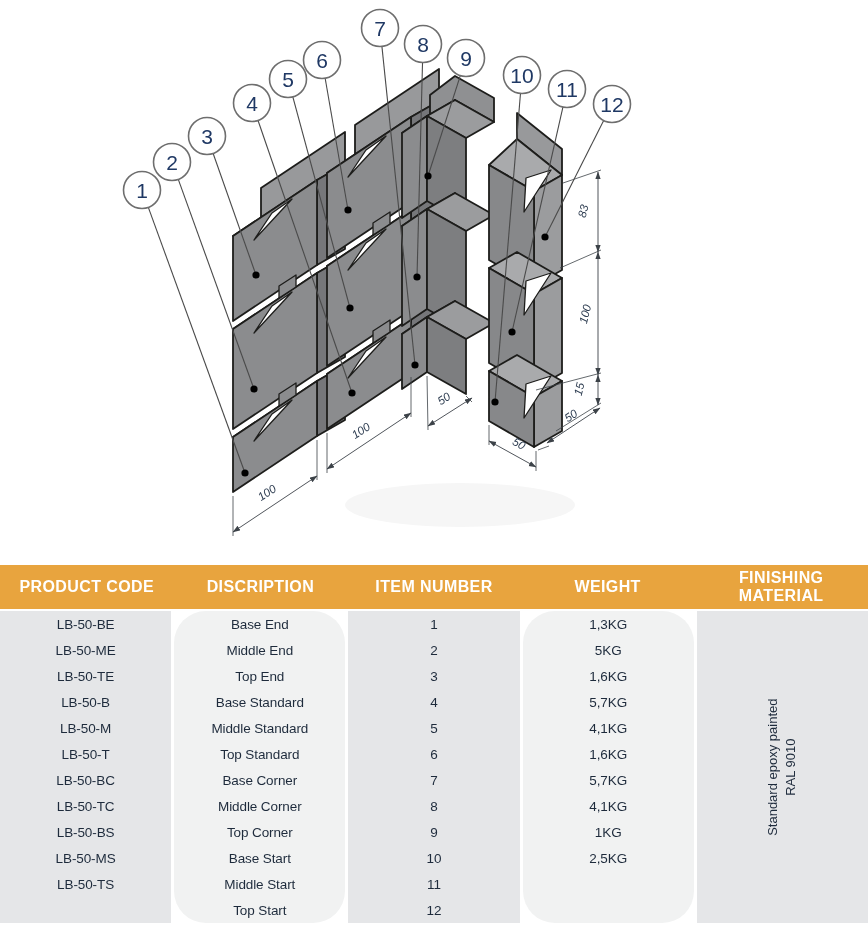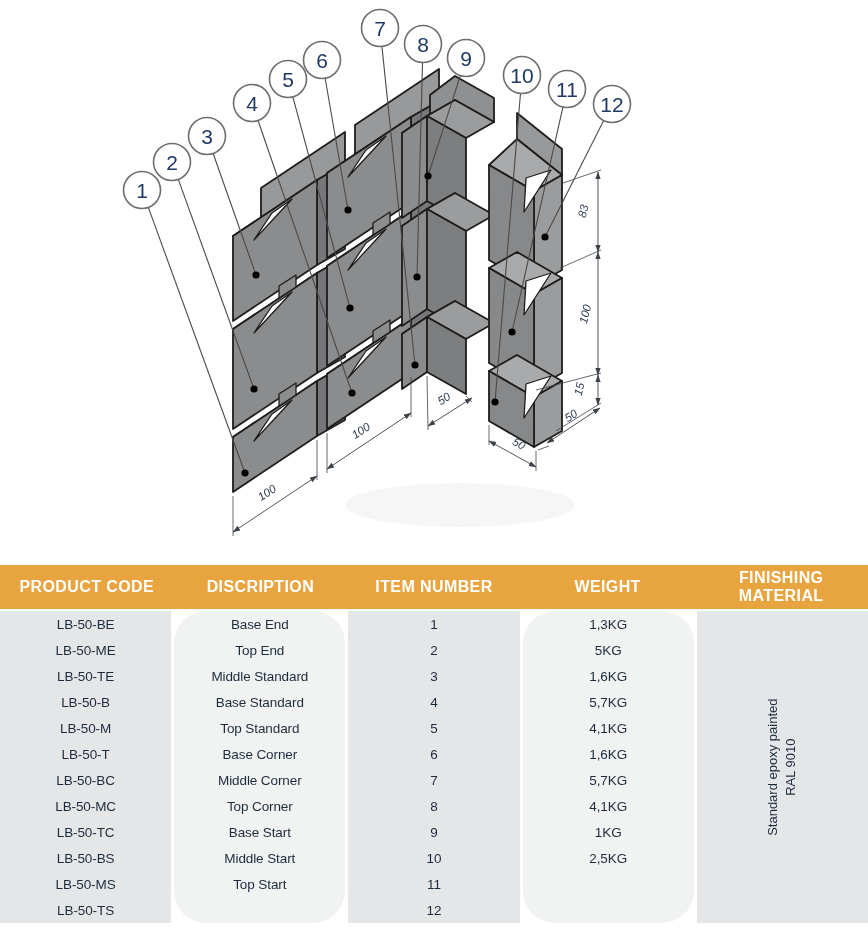--- a/index.html
+++ b/index.html
@@ -254,31 +254,31 @@
       </div>
     <div class="tbody" id="tbody">
         <div class="col dark">
           <div class="cell">LB-50-BE</div>
           <div class="cell">LB-50-ME</div>
           <div class="cell">LB-50-TE</div>
           <div class="cell">LB-50-B</div>
           <div class="cell">LB-50-M</div>
           <div class="cell">LB-50-T</div>
           <div class="cell">LB-50-BC</div>
-          <div class="cell">LB-50-MC</div>
           <div class="cell">LB-50-TC</div>
           <div class="cell">LB-50-BS</div>
           <div class="cell">LB-50-MS</div>
           <div class="cell">LB-50-TS</div>
         </div>
         <div class="col light">
           <div class="cell">Base End</div>
+          <div class="cell">Middle End</div>
           <div class="cell">Top End</div>
+          <div class="cell">Base Standard</div>
           <div class="cell">Middle Standard</div>
-          <div class="cell">Base Standard</div>
           <div class="cell">Top Standard</div>
           <div class="cell">Base Corner</div>
           <div class="cell">Middle Corner</div>
           <div class="cell">Top Corner</div>
           <div class="cell">Base Start</div>
           <div class="cell">Middle Start</div>
           <div class="cell">Top Start</div>
         </div>
         <div class="col dark">
           <div class="cell">1</div>

